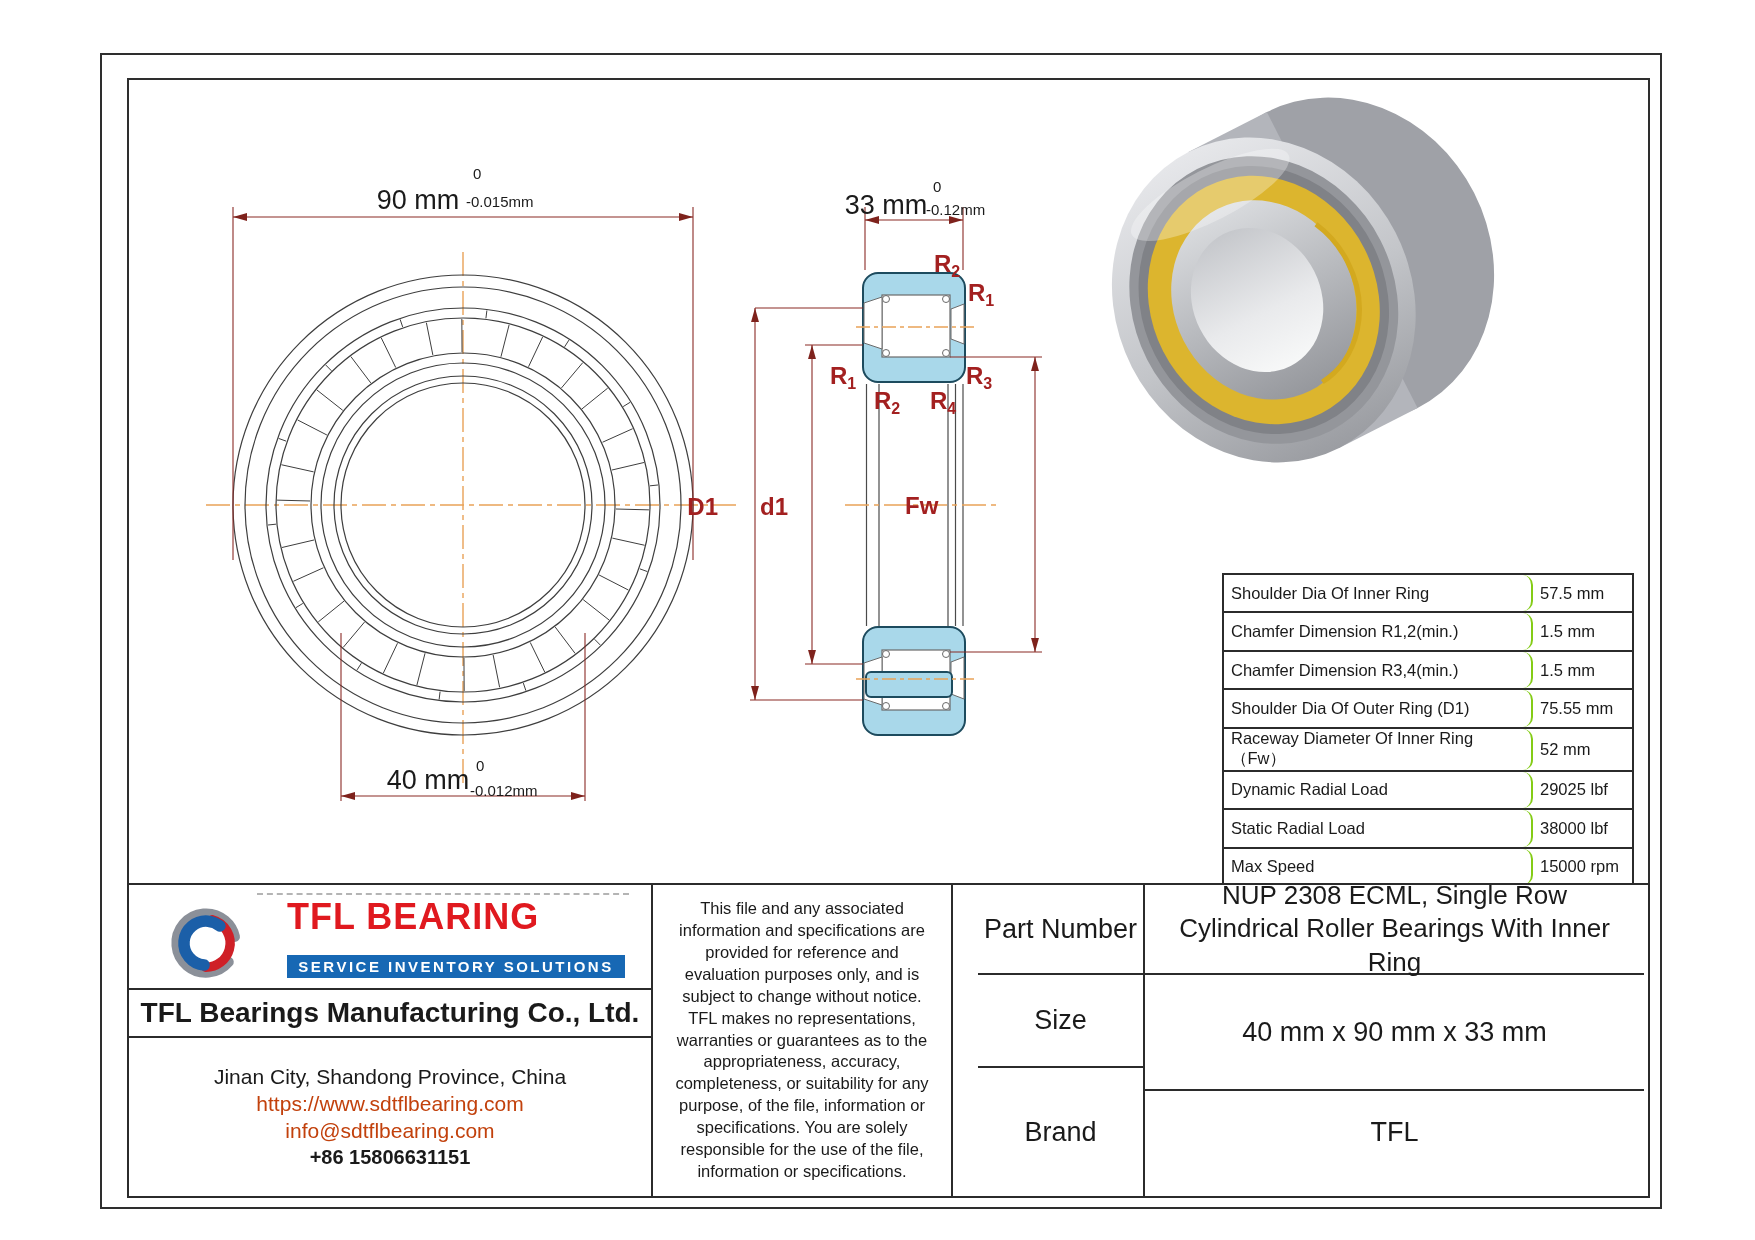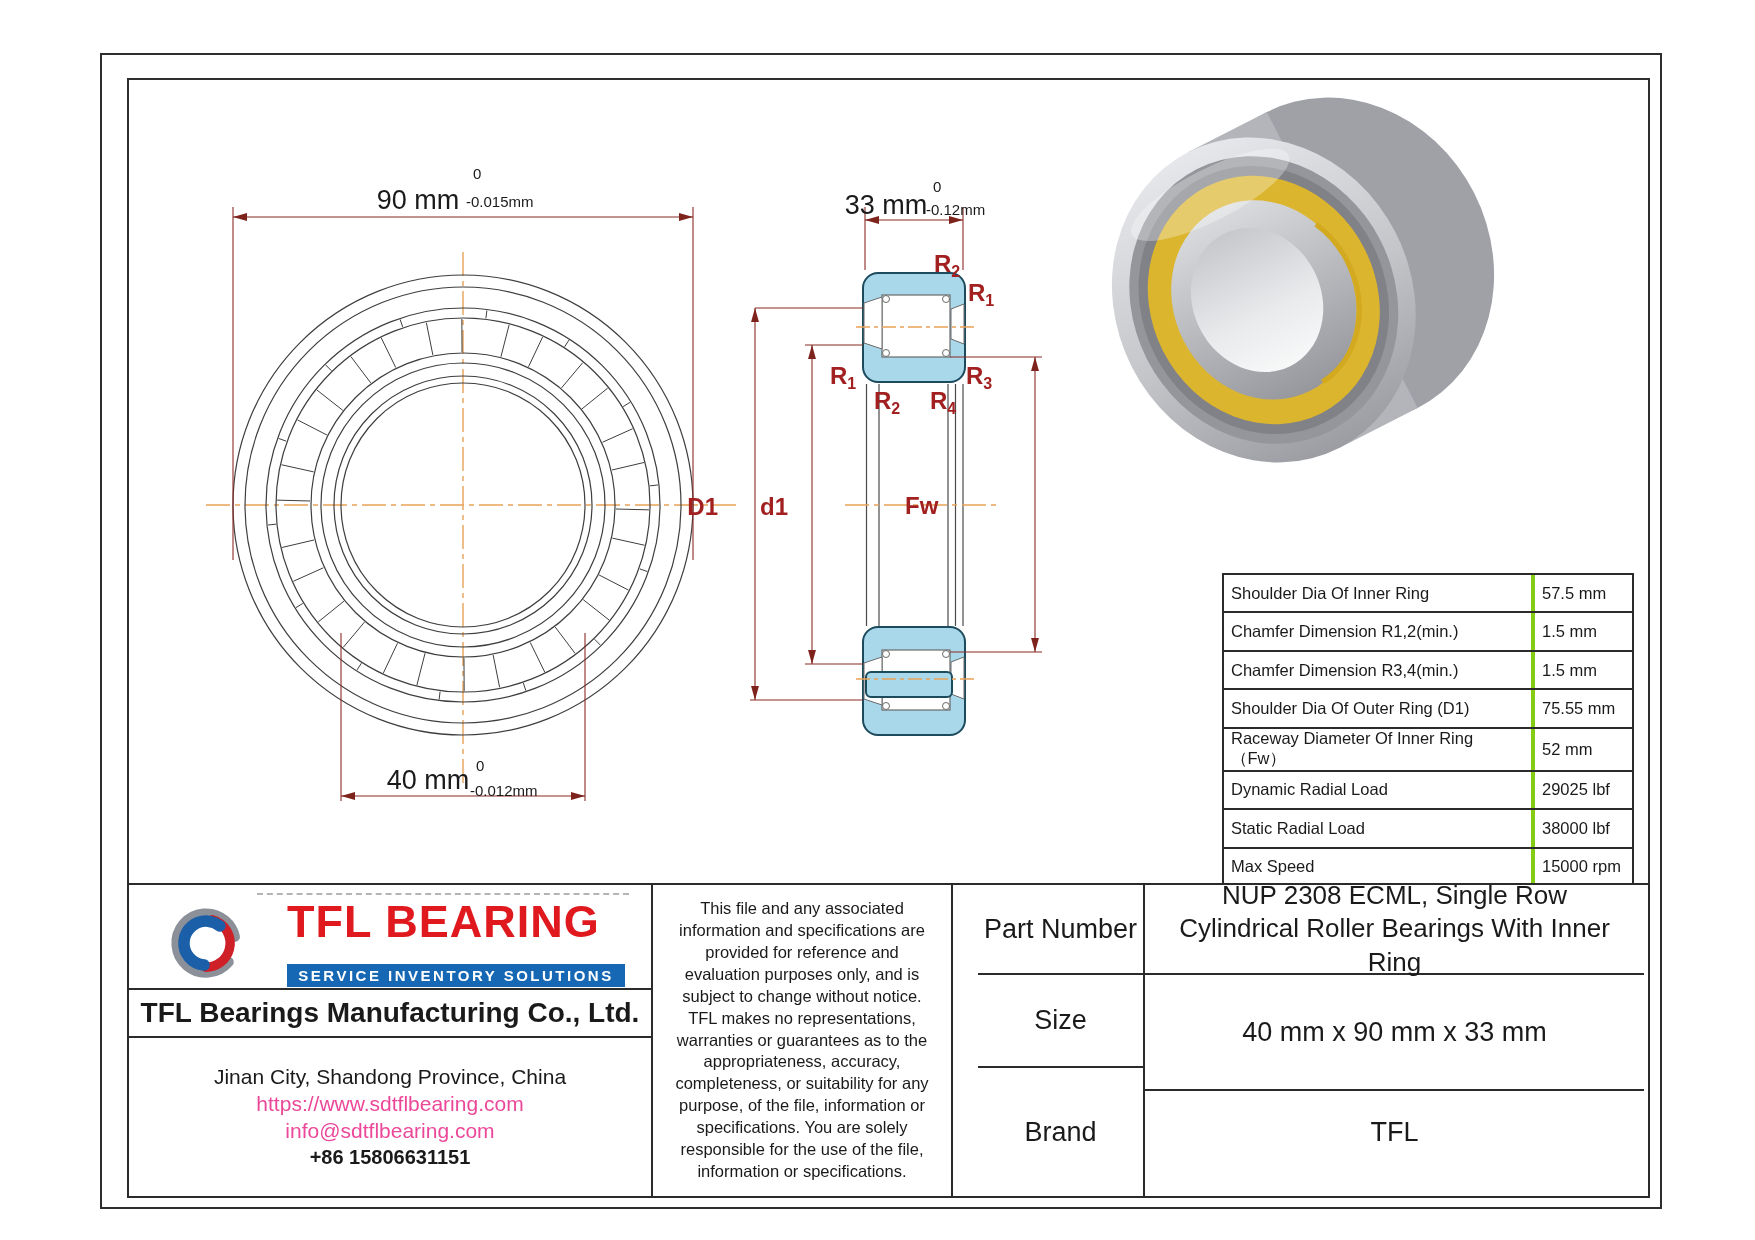--- a/index.html
+++ b/index.html
@@ -23,22 +23,22 @@
   .dot{fill:#ffffff;stroke:#6a6a6a;stroke-width:1;}
   .dimtxt{font-family:"Liberation Sans",sans-serif;font-size:27px;fill:#1a1a1a;}
   .toltxt{font-family:"Liberation Sans",sans-serif;font-size:15px;fill:#1a1a1a;}
   .rlab{font-family:"Liberation Sans",sans-serif;font-size:24px;font-weight:bold;fill:#a32020;}
   .rlab .sub{font-size:16px;}
   
   #spec-table{left:1222px;top:573px;width:408px;height:310px;border:2px solid #2b2b2b;
               display:flex;flex-direction:column;background:#fff;}
   .spec-row{flex:1;display:flex;border-top:2px solid #2b2b2b;align-items:center;}
   .spec-row:first-child{border-top:none;}
-  .spec-label{width:300px;border-right:4px solid #84cc16;align-self:stretch;display:flex;
-              align-items:center;padding-left:7px;font-size:16.5px;}
+  .spec-label{width:300px;border-right:2px solid #84cc16;align-self:stretch;display:flex;
+              align-items:center;padding-left:7px;font-size:16.5px;border-radius:10px;}
   .spec-value{flex:1;padding-left:7px;font-size:16.5px;}
   
   #title-block{left:127px;top:883px;width:1519px;height:311px;border:2px solid #2b2b2b;background:#fff;}
   .cell{position:absolute;box-sizing:border-box;}
   .br{border-right:2px solid #2b2b2b;}
   .bb{border-bottom:2px solid #2b2b2b;}
   #cell-logo{left:0;top:0;width:524px;height:105px;}
   #cell-company{left:0;top:105px;width:524px;height:48px;display:flex;align-items:center;justify-content:center;}
   #cell-address{left:0;top:153px;width:524px;height:158px;display:flex;flex-direction:column;
                 align-items:center;justify-content:center;gap:3px;}
@@ -50,27 +50,27 @@
   #cell-blabel{left:849px;top:183px;width:167px;height:128px;}
   #cell-bvalue{left:1016px;top:183px;width:499px;height:128px;}
   .field-label{display:flex;align-items:center;justify-content:center;font-size:27px;}
   .field-value{display:flex;align-items:center;justify-content:center;font-size:27px;text-align:center;padding:0 14px;}
   #cell-pvalue{font-size:26px;line-height:1.28;}
   .disclaimer-text{font-size:16.5px;line-height:1.33;text-align:center;padding:0 13px;}
   
   #logo-wrap{position:absolute;left:30px;top:12px;width:470px;height:86px;}
   #logo-icon{position:absolute;left:5px;top:2px;width:84px;height:84px;}
   #logo-texts{position:absolute;left:128px;top:2px;width:340px;}
-  #logo-brand{font-size:45px;font-weight:bold;color:#e0191f;letter-spacing:1px;white-space:nowrap;line-height:1.0;}
+  #logo-brand{font-size:36px;font-weight:bold;color:#e0191f;letter-spacing:1px;white-space:nowrap;line-height:1.0;}
   #logo-bar{margin-top:20px;width:338px;height:23px;background:#1768b4;color:#fff;display:flex;
             align-items:center;justify-content:center;font-size:15px;font-weight:bold;letter-spacing:2.5px;white-space:nowrap;}
   .artifact-dashes{position:absolute;border-top:2px dashed #777;opacity:.55;}
   #company-name{font-size:28px;font-weight:bold;}
   .addr-line{font-size:21px;}
-  .link-line{font-size:21px;color:#ec4899;text-decoration:none;}
+  .link-line{font-size:21px;color:#c2410c;text-decoration:none;}
   .phone-line{font-size:20px;font-weight:600;}
 </style>
 </head>
 <body>
 
 <div id="sheet">
 
   <div class="abs" id="outer-frame"></div>
   <div class="abs" id="inner-frame"></div>
 

